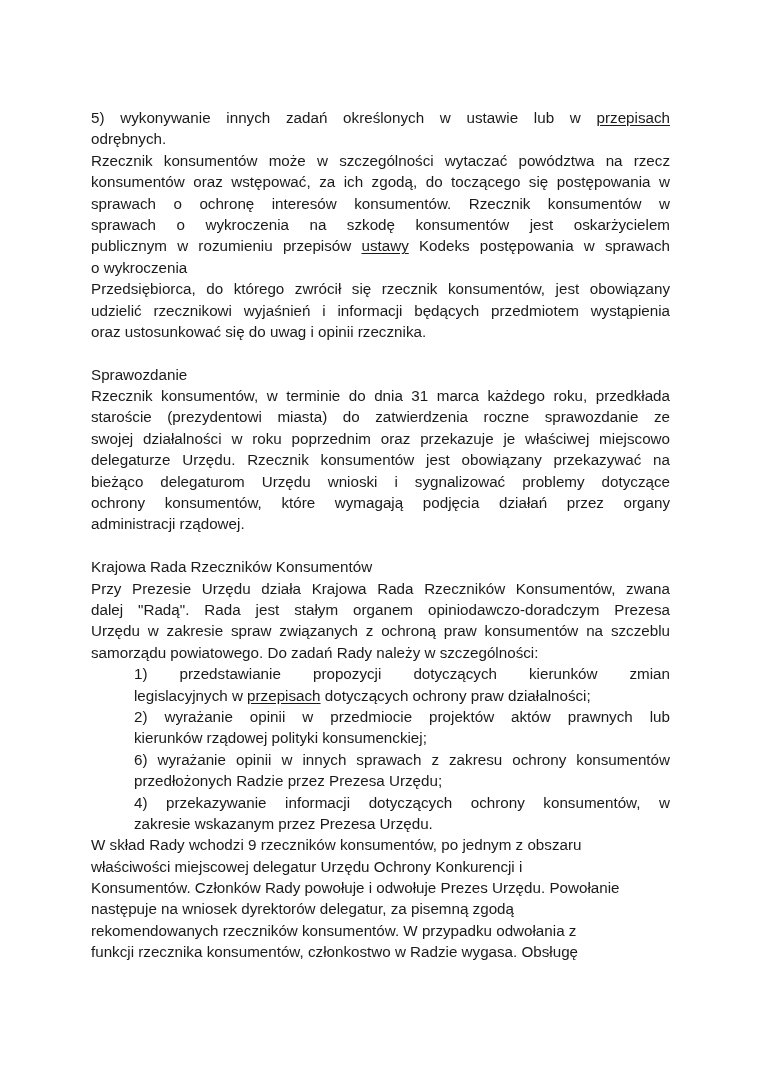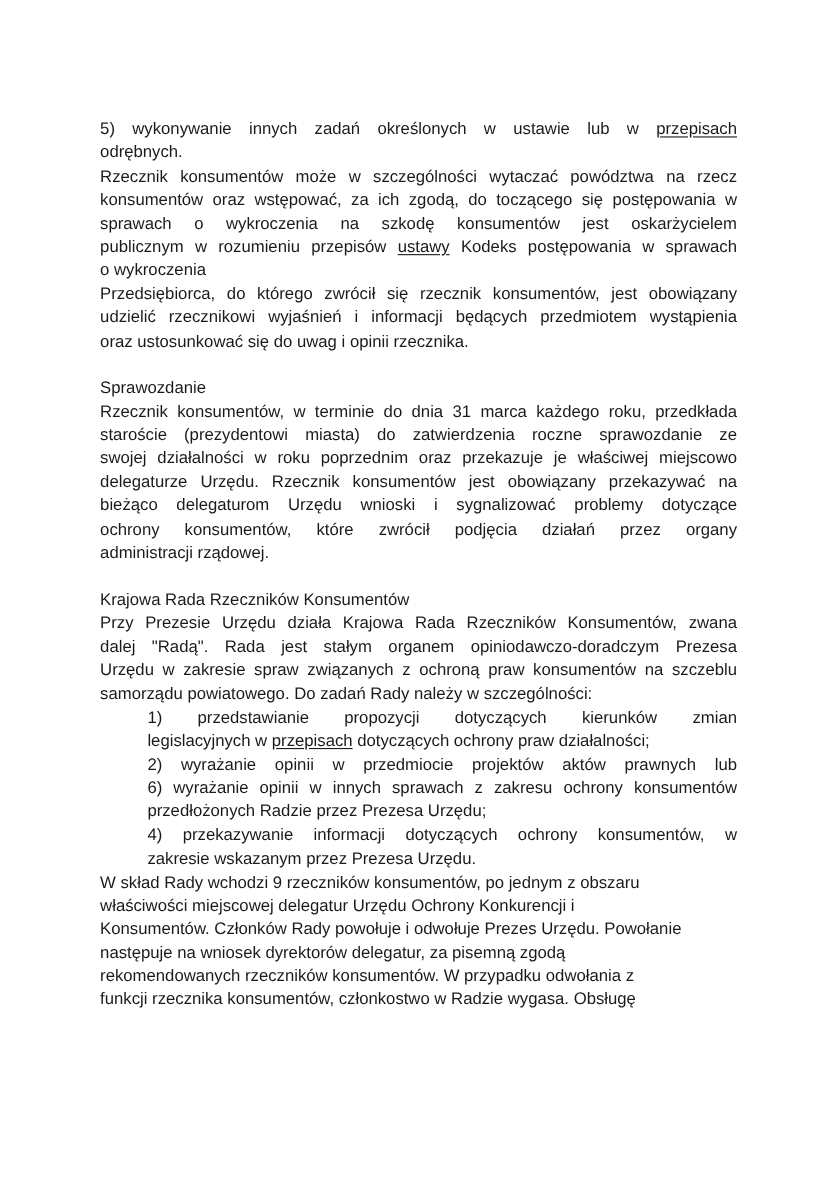--- a/index.html
+++ b/index.html
@@ -22,50 +22,52 @@
 </head>
 <body>
 
 <div class="page">
   <div class="content">
 
     <span class="ln j"><span>5) wykonywanie innych zadań określonych w ustawie lub w </span><span class="u">przepisach</span></span>
     <span class="ln">odrębnych.</span>
     <span class="ln j">Rzecznik konsumentów może w szczególności wytaczać powództwa na rzecz</span>
     <span class="ln j">konsumentów oraz wstępować, za ich zgodą, do toczącego się postępowania w</span>
+    <span class="ln j">sprawach o ochronę interesów konsumentów. Rzecznik konsumentów w</span>
     <span class="ln j">sprawach o wykroczenia na szkodę konsumentów jest oskarżycielem</span>
     <span class="ln j"><span>publicznym w rozumieniu przepisów </span><span class="u">ustawy</span><span> Kodeks postępowania w sprawach</span></span>
     <span class="ln">o wykroczenia</span>
     <span class="ln j">Przedsiębiorca, do którego zwrócił się rzecznik konsumentów, jest obowiązany</span>
     <span class="ln j">udzielić rzecznikowi wyjaśnień i informacji będących przedmiotem wystąpienia</span>
     <span class="ln">oraz ustosunkować się do uwag i opinii rzecznika.</span>
 
     <div class="gap"></div>
 
     <span class="ln">Sprawozdanie</span>
     <span class="ln j">Rzecznik konsumentów, w terminie do dnia 31 marca każdego roku, przedkłada</span>
     <span class="ln j">staroście (prezydentowi miasta) do zatwierdzenia roczne sprawozdanie ze</span>
     <span class="ln j">swojej działalności w roku poprzednim oraz przekazuje je właściwej miejscowo</span>
     <span class="ln j">delegaturze Urzędu. Rzecznik konsumentów jest obowiązany przekazywać na</span>
     <span class="ln j">bieżąco delegaturom Urzędu wnioski i sygnalizować problemy dotyczące</span>
-    <span class="ln j">ochrony konsumentów, które zwrócił podjęcia działań przez organy</span>
+    <span class="ln j">ochrony konsumentów, które wymagają podjęcia działań przez organy</span>
     <span class="ln">administracji rządowej.</span>
 
     <div class="gap"></div>
 
     <span class="ln">Krajowa Rada Rzeczników Konsumentów</span>
     <span class="ln j">Przy Prezesie Urzędu działa Krajowa Rada Rzeczników Konsumentów, zwana</span>
     <span class="ln j">dalej "Radą". Rada jest stałym organem opiniodawczo-doradczym Prezesa</span>
     <span class="ln j">Urzędu w zakresie spraw związanych z ochroną praw konsumentów na szczeblu</span>
     <span class="ln">samorządu powiatowego. Do zadań Rady należy w szczególności:</span>
 
     <div class="indent">
       <span class="ln j">1) przedstawianie propozycji dotyczących kierunków zmian</span>
       <span class="ln"><span>legislacyjnych w </span><span class="u">przepisach</span><span> dotyczących ochrony praw działalności;</span></span>
       <span class="ln j">2) wyrażanie opinii w przedmiocie projektów aktów prawnych lub</span>
+      <span class="ln">kierunków rządowej polityki konsumenckiej;</span>
       <span class="ln j">6) wyrażanie opinii w innych sprawach z zakresu ochrony konsumentów</span>
       <span class="ln">przedłożonych Radzie przez Prezesa Urzędu;</span>
       <span class="ln j">4) przekazywanie informacji dotyczących ochrony konsumentów, w</span>
       <span class="ln">zakresie wskazanym przez Prezesa Urzędu.</span>
     </div>
 
     <span class="ln">W skład Rady wchodzi 9 rzeczników konsumentów, po jednym z obszaru</span>
     <span class="ln">właściwości miejscowej delegatur Urzędu Ochrony Konkurencji i</span>
     <span class="ln">Konsumentów. Członków Rady powołuje i odwołuje Prezes Urzędu. Powołanie</span>
     <span class="ln">następuje na wniosek dyrektorów delegatur, za pisemną zgodą</span>

